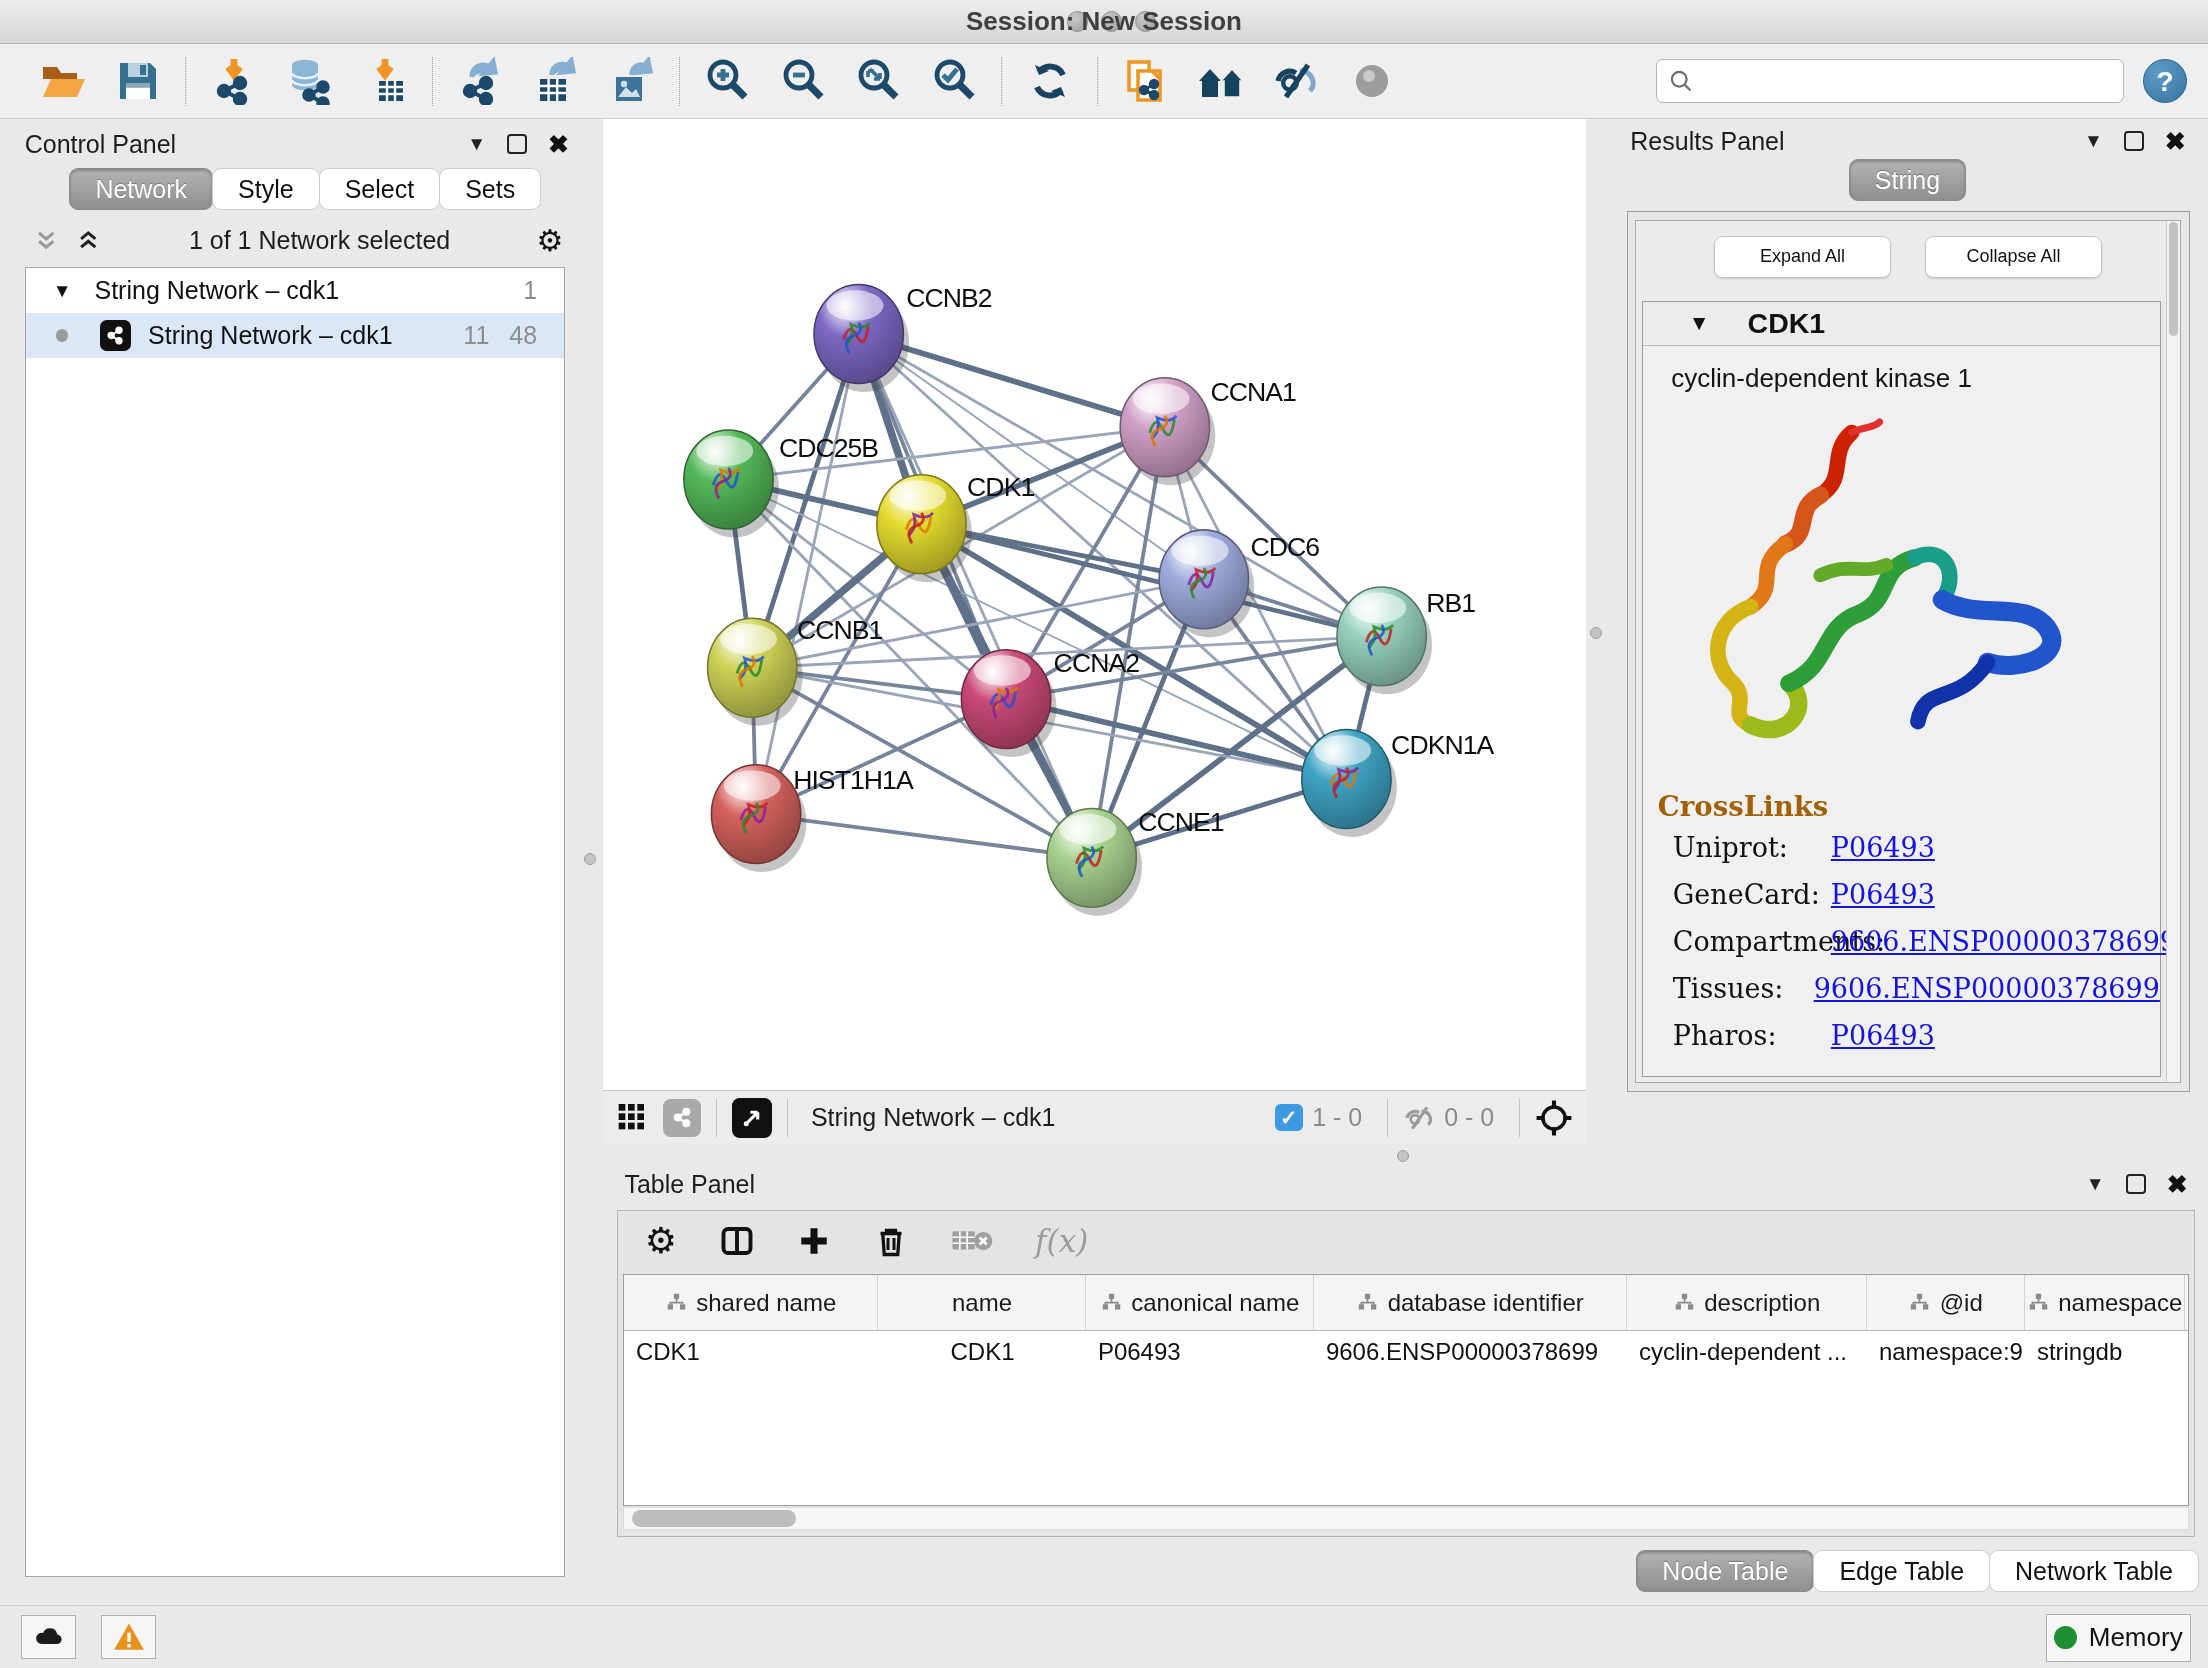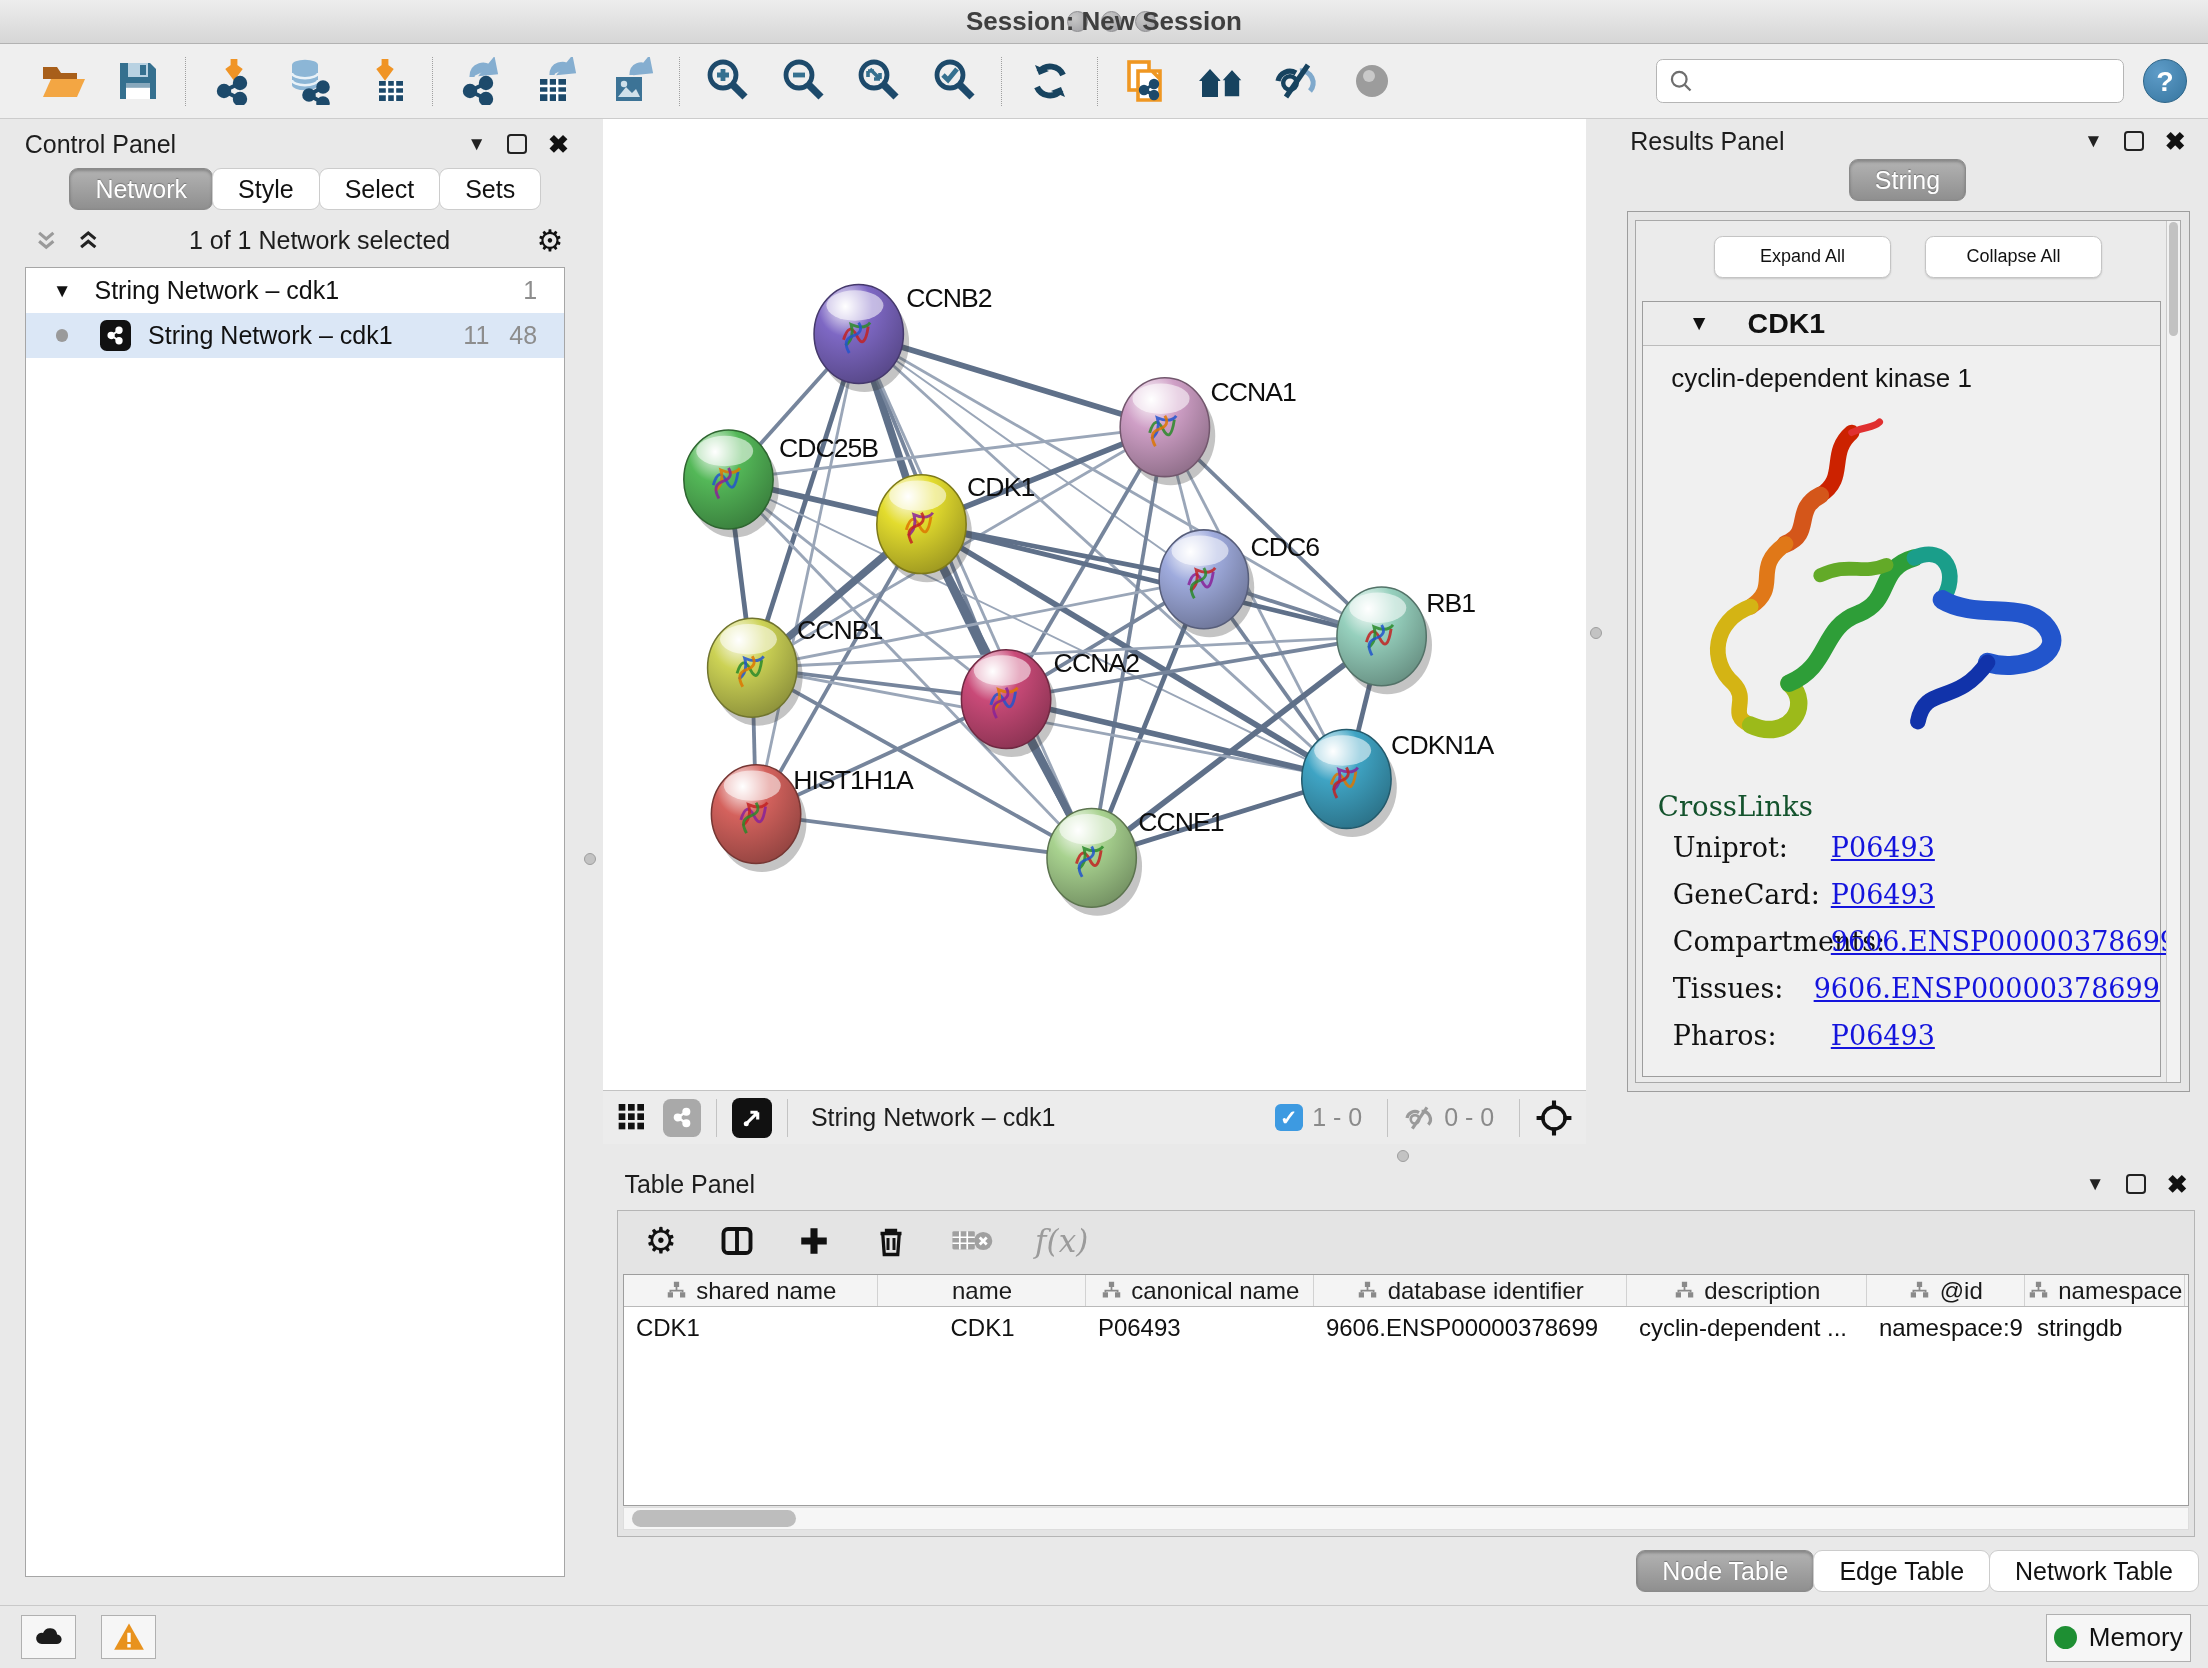--- a/index.html
+++ b/index.html
@@ -79,34 +79,34 @@
   .rp-btn { min-width:177px; height:42px; background:#fff; border:1px solid #c4c4c4; border-radius:8.6px;
     font-size:18px; color:#111; display:flex; align-items:center; justify-content:center; padding:0 23px;
     box-shadow:0 1px 1.9px rgba(0,0,0,.15); }
   .gene-panel { position:absolute; left:5.7px; right:19px; top:80px; bottom:5.7px; border:1px solid #9d9d9d; background:#f0f0f0; }
   .gene-head { height:44px; display:flex; align-items:center; background:#ececec; border-bottom:1px solid #bcbcbc;
     font-size:28.5px; font-weight:bold; color:#111; }
   .gene-head .caret { font-size:21px; margin:0 38px 0 46px; color:#111; }
   .gene-body { padding:9.5px 0 0 0; }
   .gene-desc { font-size:26px; color:#141414; padding:7.6px 0 3.8px 28.5px; }
   .crosslinks { font-family:"DejaVu Serif","Liberation Serif",serif; padding-left:15px; margin-top:5.7px; }
-  .cl-head { font-size:27.6px; font-weight:normal; color:#14532d; margin-bottom:9.5px; }
+  .cl-head { font-size:27.6px; font-weight:bold; color:#a16207; margin-bottom:9.5px; }
   .cl-row { display:flex; font-size:27px; margin-bottom:16px; }
   .cl-label { width:173px; color:#111; padding-left:15px; }
   .cl-link { color:#1414dd; text-decoration:underline; }
   .rp-scroll { position:absolute; right:0px; top:0px; bottom:0px; width:14.3px; background:#f2f2f2; border-left:1px solid #c9c9c9; }
   .rp-thumb { position:absolute; left:1.9px; top:1.9px; width:9.5px; height:114px; background:#c2c2c2; border-radius:5.7px; }
 
   
   .table-panel { position:absolute; left:613px; top:1168px; width:1586px; height:430px; }
   .tp-head { padding:1.9px 11.4px 0 11.4px; }
   .tp-box { position:absolute; left:3.8px; right:3.8px; top:42px; height:327px; background:#e4e4e4; border:1px solid #b5b5b5; }
   .tp-toolbar { height:59px; display:flex; align-items:center; gap:42px; padding-left:27px; }
   .tp-table { position:absolute; left:5.7px; right:5.7px; top:63px; bottom:30px; background:#fff; border:1px solid #9d9d9d; overflow:hidden; }
-  .th-row { display:flex; height:32px; background:#f4f4f4; border-bottom:1px solid #b9b9b9; }
+  .th-row { display:flex; height:56px; background:#f4f4f4; border-bottom:1px solid #b9b9b9; }
   .th-cell { display:flex; align-items:center; justify-content:center; gap:9.5px; font-size:24px; color:#1a1a1a;
     border-right:1px solid #d2d2d2; overflow:hidden; white-space:nowrap; flex-shrink:0; }
   .td-row { display:flex; height:42px; }
   .td-cell { display:flex; align-items:center; font-size:24px; color:#111; padding-left:11.4px;
     overflow:hidden; white-space:nowrap; flex-shrink:0; }
   .td-cell.center { justify-content:center; padding-left:0; }
   .tp-hscroll { position:absolute; left:5.7px; right:5.7px; bottom:5.7px; height:23px; background:#f6f6f6; border:1px solid #dddddd; }
   .tp-hthumb { position:absolute; left:7.6px; top:1.9px; width:164px; height:17px; background:#bdbdbd; border-radius:8.6px; }
   .tp-tabs { position:absolute; left:0; right:0; bottom:5.7px; display:flex; justify-content:flex-end; }
 

